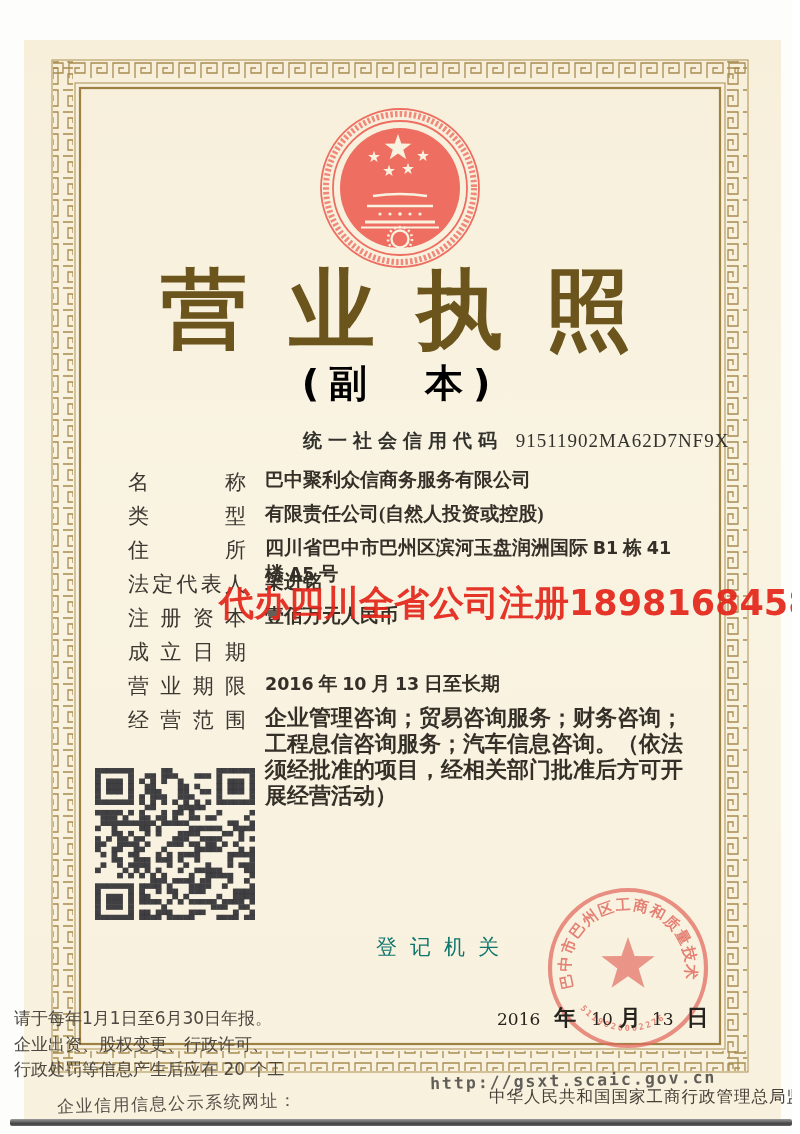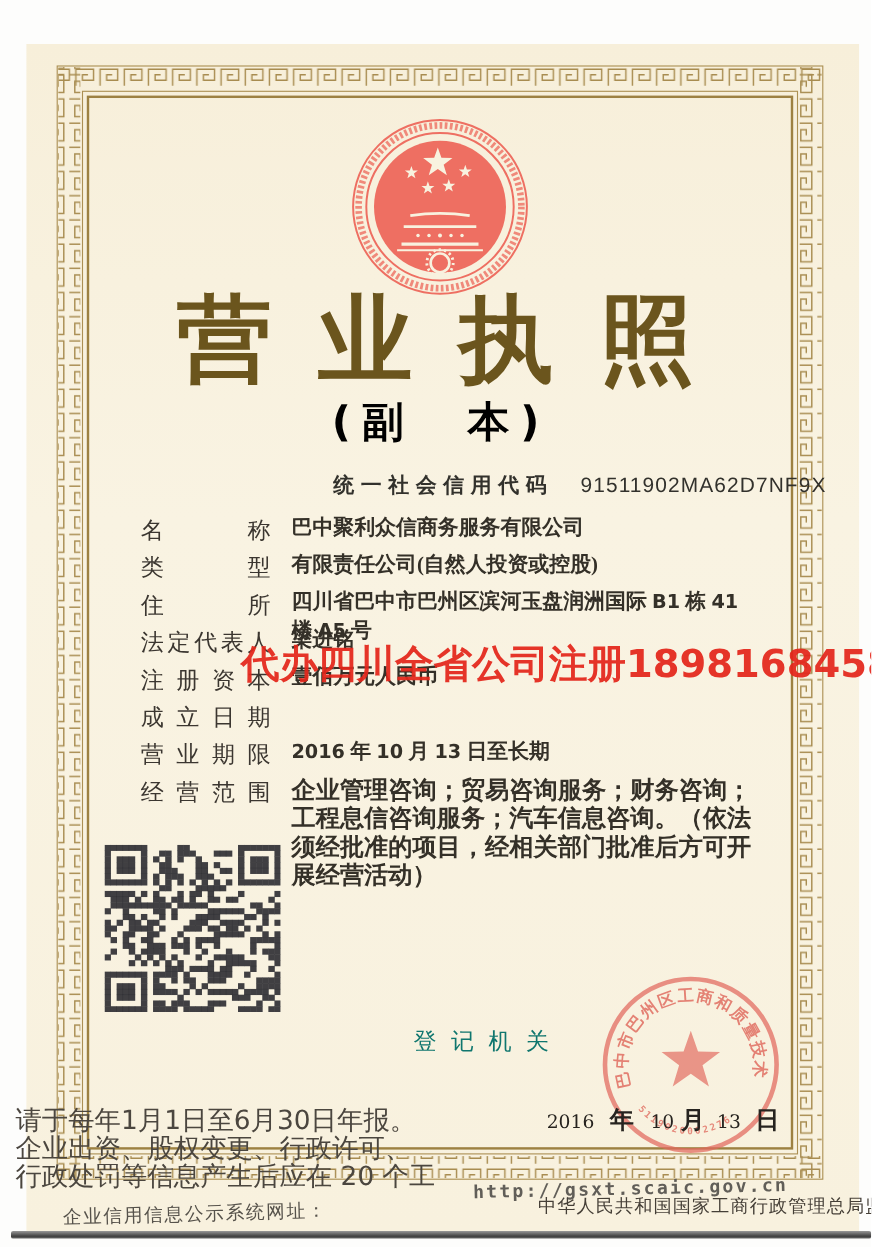--- a/index.html
+++ b/index.html
@@ -11,42 +11,42 @@
   .border-svg{left:0;top:0;width:800px;height:1134px;}
   .emblem-svg{left:315px;top:103px;width:170px;height:170px;}
   .title{left:50%;top:266px;transform:translateX(calc(-50% + 21px));white-space:nowrap;
          font-family:"DejaVu Sans",sans-serif;font-weight:900;font-size:86px;line-height:1;
          letter-spacing:42px;color:#6b551d;}
   .subtitle{left:50%;top:364px;transform:translateX(calc(-50% + 5px));white-space:nowrap;
          font-family:"DejaVu Sans",sans-serif;font-weight:700;font-size:38px;line-height:1;
          letter-spacing:10px;color:#000000;}
   .creditline{left:303px;top:428px;white-space:nowrap;font-size:19px;color:#32312c;}
   .creditline .clabel{font-weight:700;letter-spacing:6px;font-family:"Liberation Serif",serif;text-align:right;}
-  .creditline .ccode{font-family:Liberation Sans, sans-serif;font-weight:500;letter-spacing:1px;margin-left:20px;}
+  .creditline .ccode{font-family:Liberation Serif, serif;font-weight:500;letter-spacing:1px;margin-left:8px;}
   .fields{left:128px;top:467px;width:560px;}
   .frow{display:flex;align-items:flex-start;height:34px;}
   .frow.last{height:auto;}
   .flabel{width:118px;display:flex;justify-content:space-between;flex:none;
           font-size:21px;color:#3b3630;padding-top:1px;font-family:"Liberation Serif",serif;}
   .fvalue{margin-left:19px;width:474px;font-size:19px;font-weight:600;color:#343028;
           line-height:25px;font-family:"Liberation Serif",serif;}
   .frow.last .fvalue{font-size:22px;line-height:26px;width:470px;}
   .fvalue .num{font-family:"DejaVu Sans",sans-serif;font-weight:700;font-size:0.92em;}
   .watermark{left:219px;top:580px;white-space:nowrap;font-family:"DejaVu Sans",sans-serif;
           font-weight:700;font-size:35px;color:#e4261b;opacity:.93;letter-spacing:0;}
   .qr-svg{left:95px;top:768px;width:160px;height:152px;}
   .regorg{left:376px;top:933px;white-space:nowrap;font-size:21px;letter-spacing:13px;
           color:#0f766e;font-weight:500;}
   .seal-svg{left:528px;top:868px;width:200px;height:200px;opacity:.85;}
   .dateline{left:497px;top:1003px;display:flex;align-items:baseline;white-space:nowrap;color:#26231f;}
   .dateline .dnum{font-family:"DejaVu Serif",serif;font-size:17px;}
   .dateline .dunit{font-size:22px;font-weight:700;}
   .d-g1{margin-left:14px;} .d-g2{margin-left:15px;} .d-g3{margin-left:6px;}
   .d-g4{margin-left:11px;} .d-g5{margin-left:13px;}
-  .notes{left:14px;top:1006px;font-family:"DejaVu Sans",sans-serif;font-size:24px;
+  .notes{left:14px;top:1006px;font-family:"DejaVu Sans",sans-serif;font-size:17px;
          line-height:25.5px;color:#4b463f;font-weight:500;white-space:nowrap;}
   .weblabel{left:57px;top:1092px;white-space:nowrap;font-size:17px;color:#56524b;
          letter-spacing:1.5px;transform:rotate(-1.5deg);}
   .weburl{left:430px;top:1071px;white-space:nowrap;font-family:"DejaVu Sans Mono",monospace;
          font-weight:700;font-size:16.5px;letter-spacing:2px;color:#615e58;transform:rotate(-1.3deg);}
   .issuer{left:489px;top:1086px;white-space:nowrap;font-size:16.5px;color:#453f37;letter-spacing:1px;}
   .bottom-strip{left:10px;top:1119px;width:782px;height:7px;border-radius:2px;
          background:linear-gradient(180deg,#9a9a9a,#3f3f3f 70%,#6b6b6b);}
 </style>
 </head>

